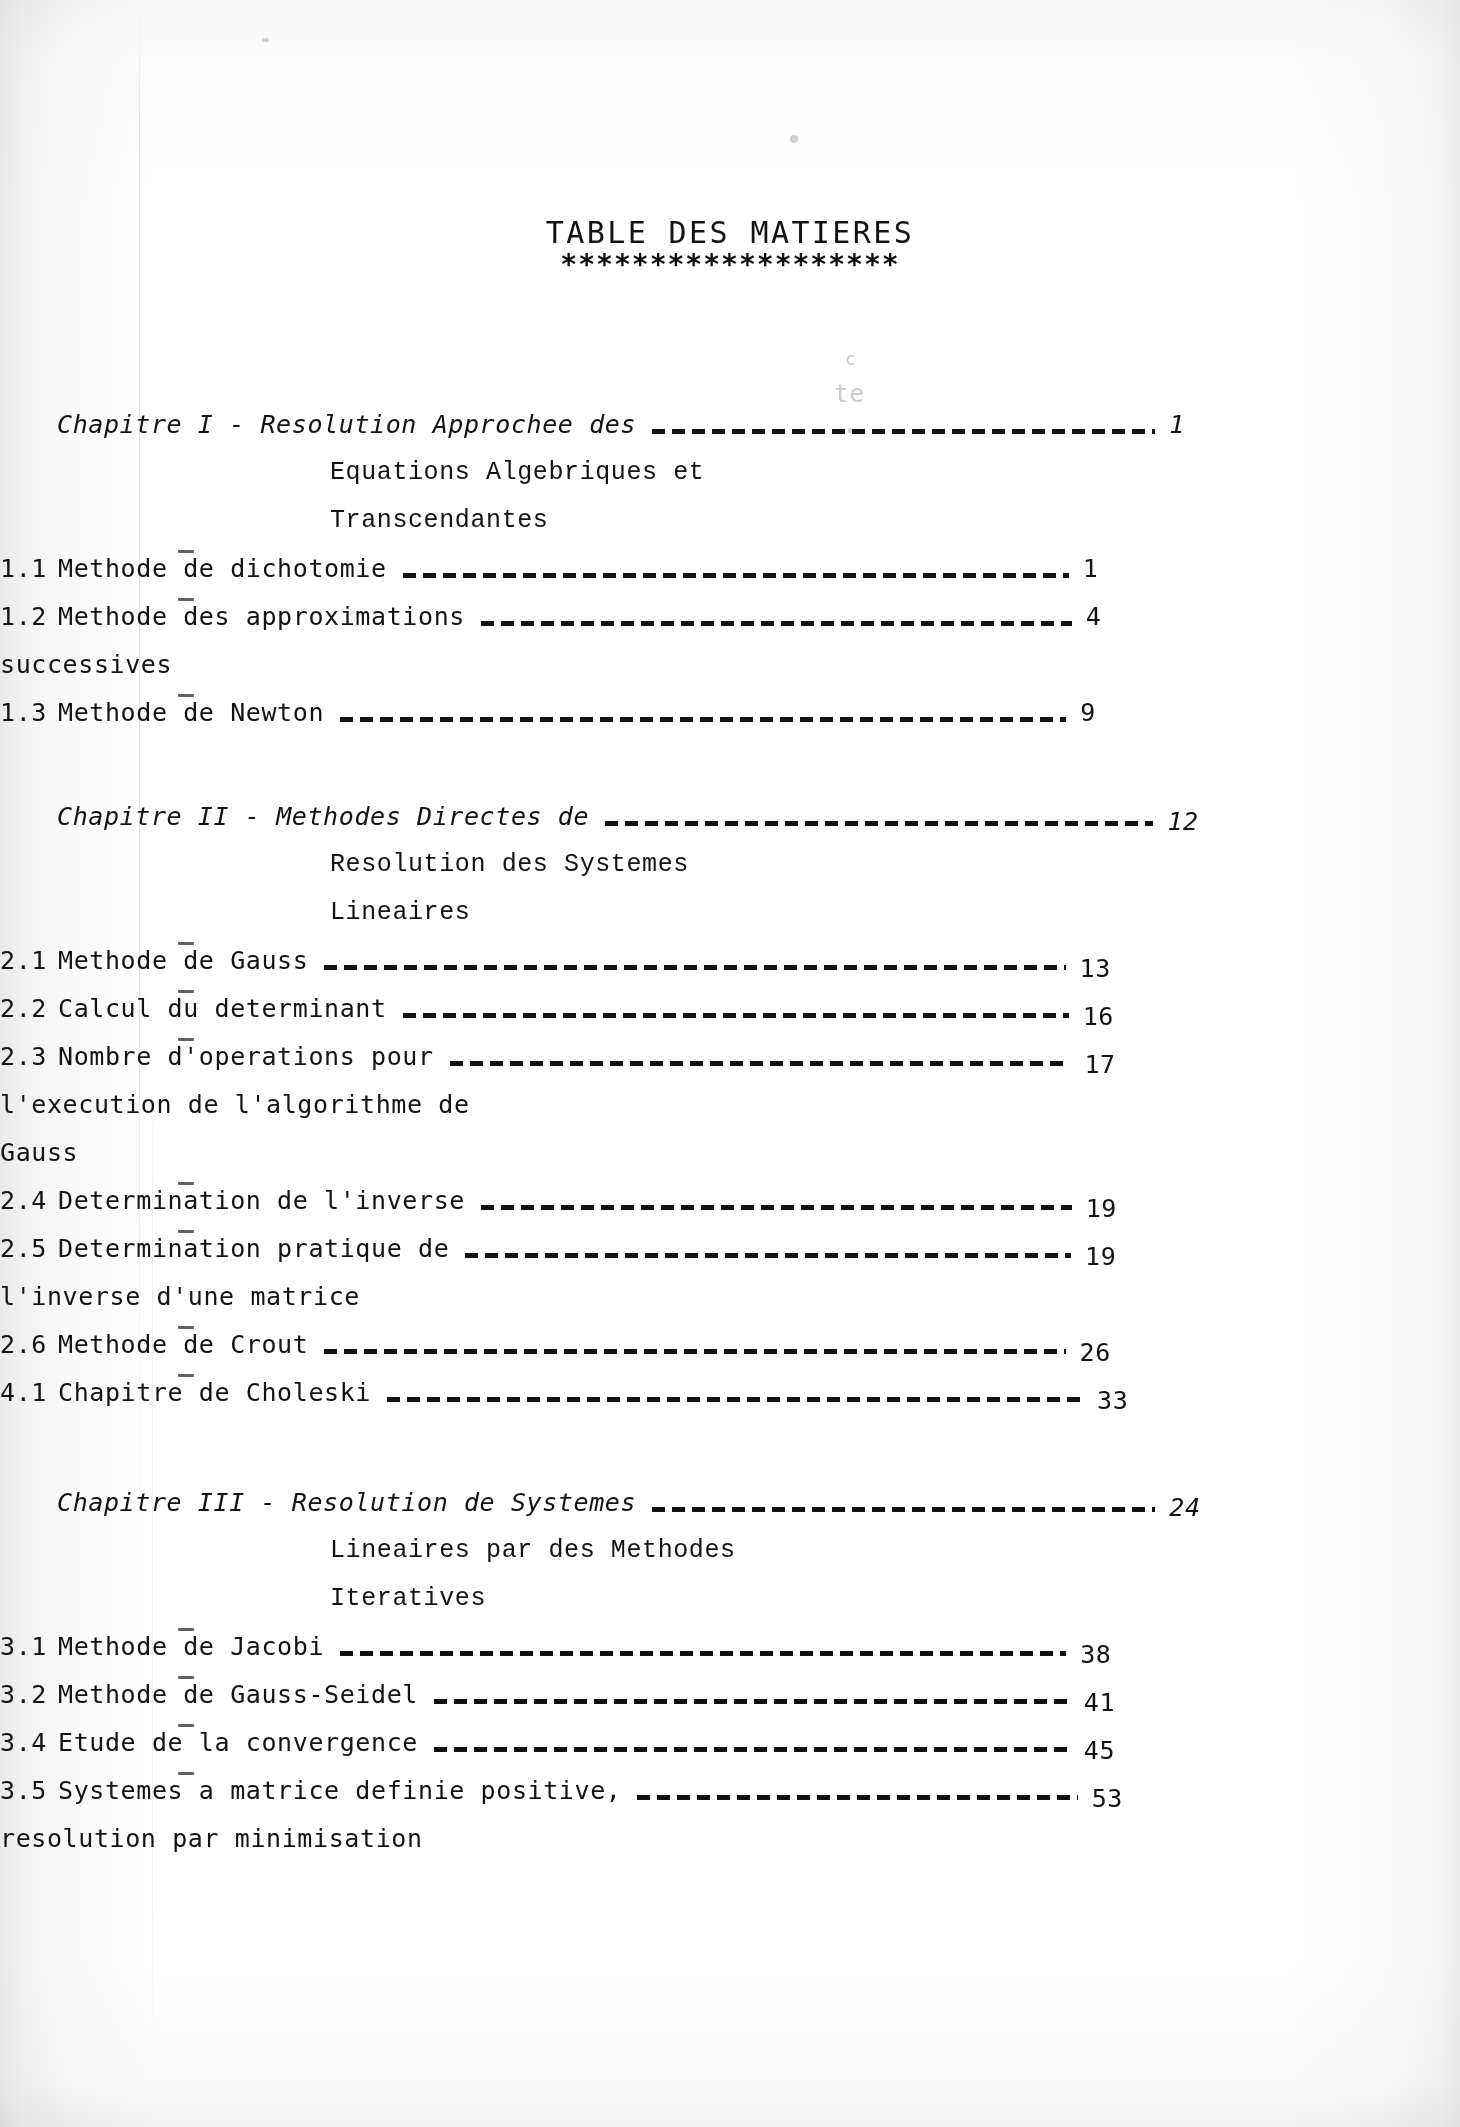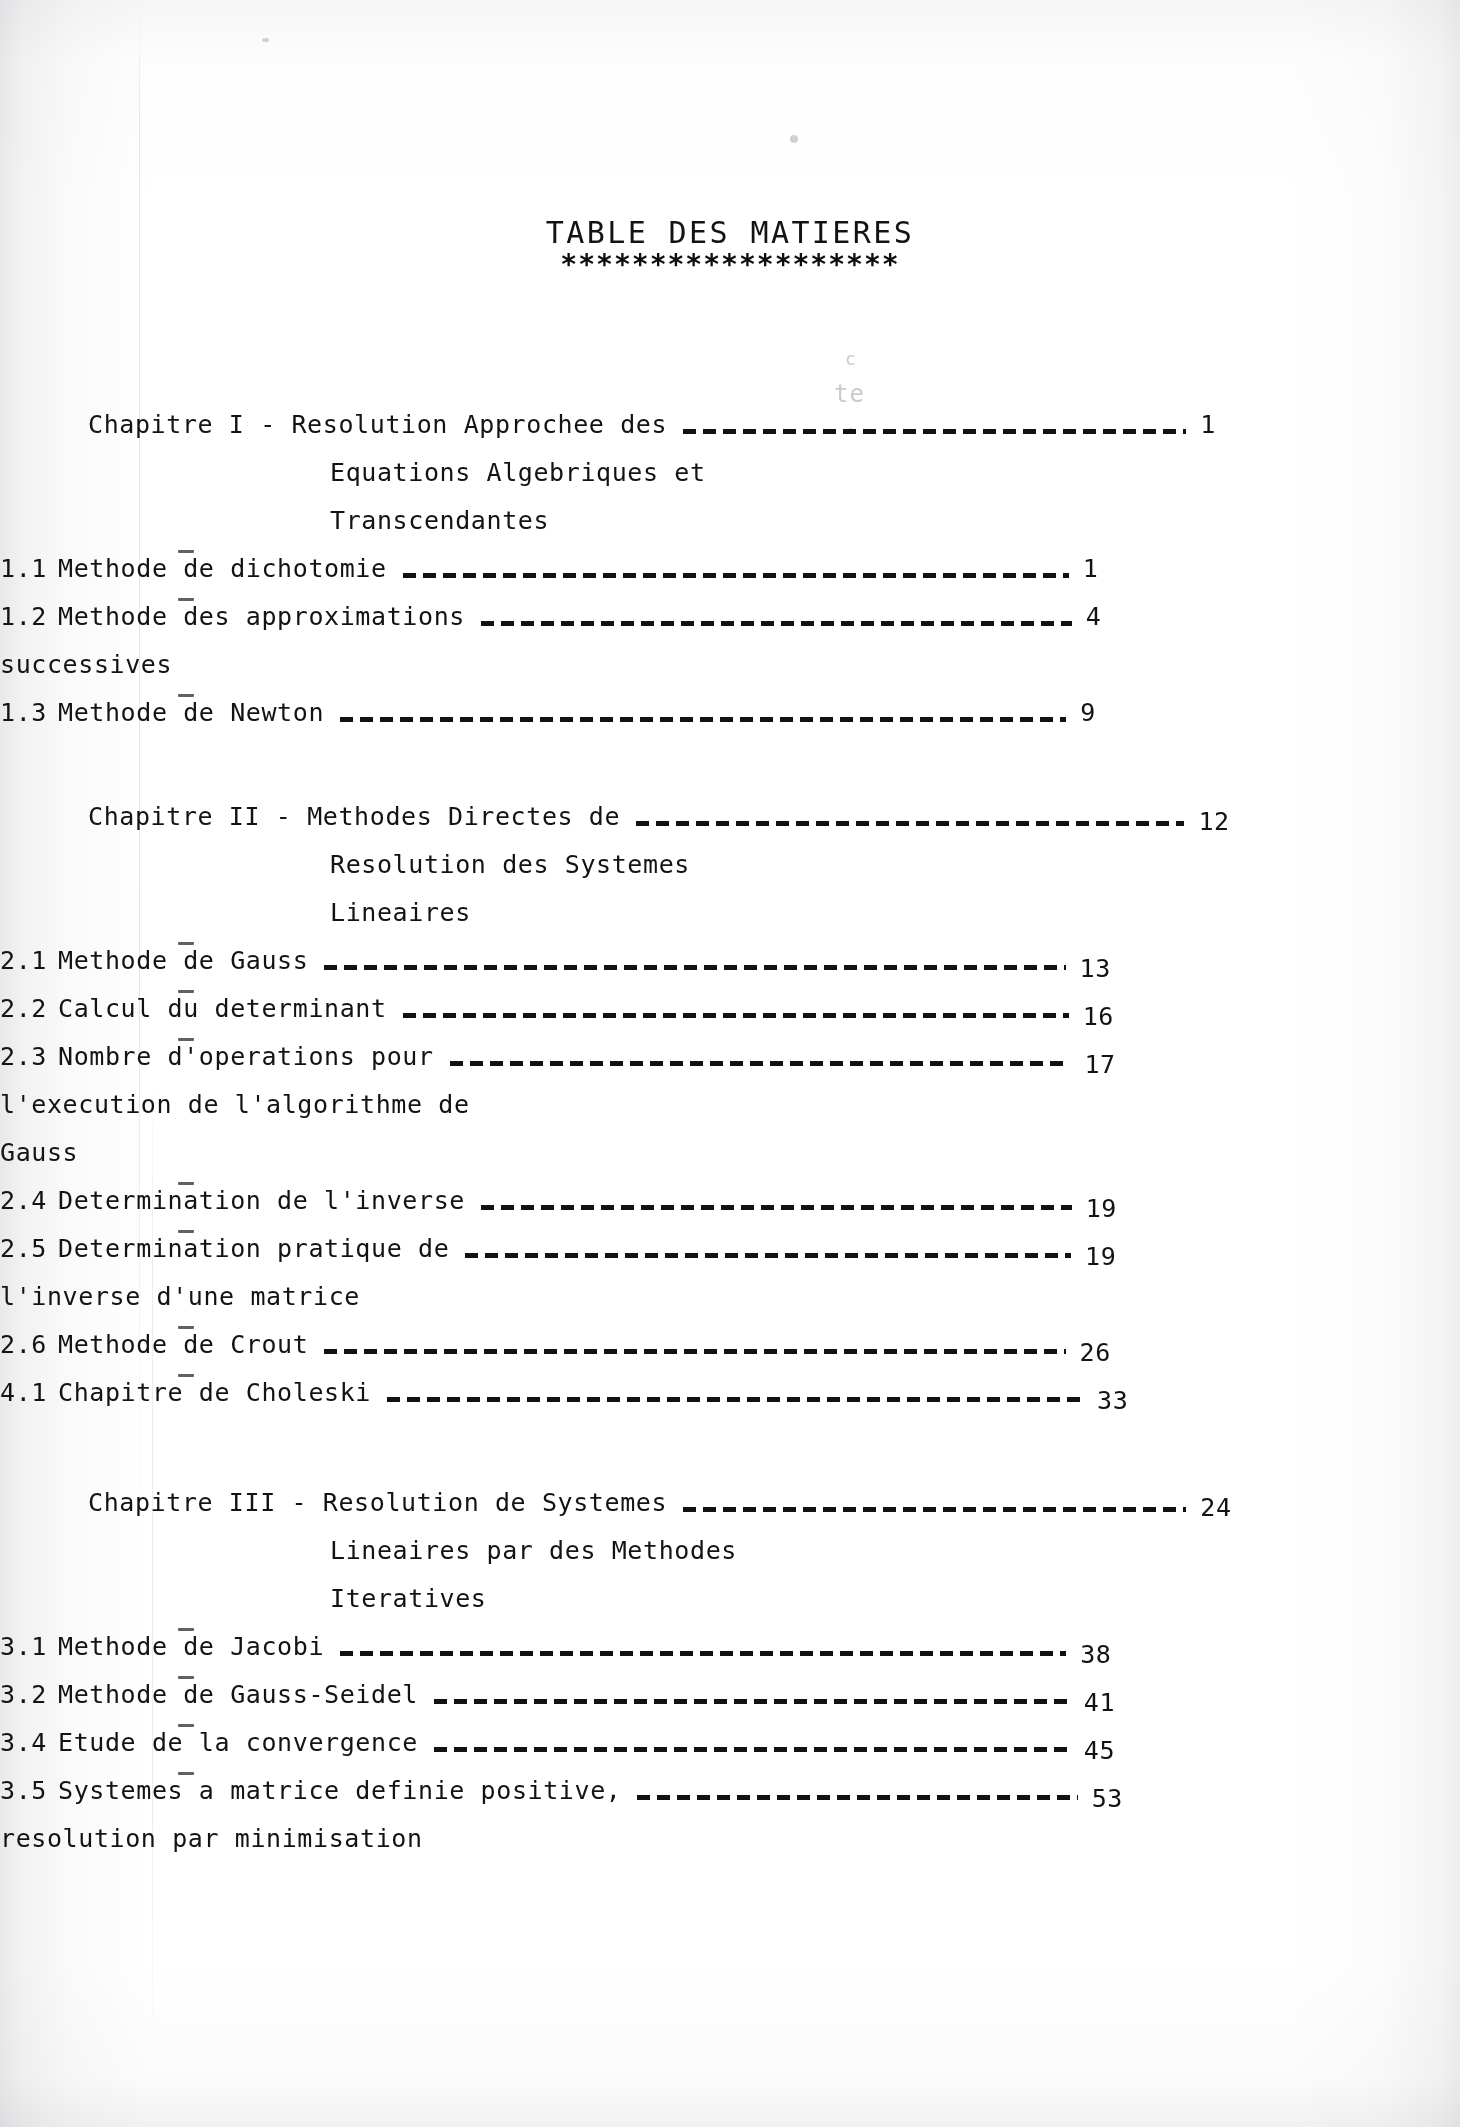--- a/index.html
+++ b/index.html
@@ -111,22 +111,22 @@
     display: flex;
     align-items: baseline;
     height: 48px;
     font-size: 25px;
     letter-spacing: 0.6px;
     color: #121315;
     white-space: pre;
   }
 
   
-  .line.chapter-head { padding-left: 88px; }
-  .line.chapter-cont { padding-left: 330px; }
+  .line.chapter-head { padding-left: 57px; font-style: italic; }
+  .line.chapter-cont { padding-left: 330px; font-family: Liberation Mono, monospace; }
   .line.entry        { }
   .line.entry-cont   { }
 
   .num {
     display: inline-block;
     color: #121315;
   }
   .entry .num { width: 58px; flex: 0 0 58px; }
 
   .label { display: inline-block; }

